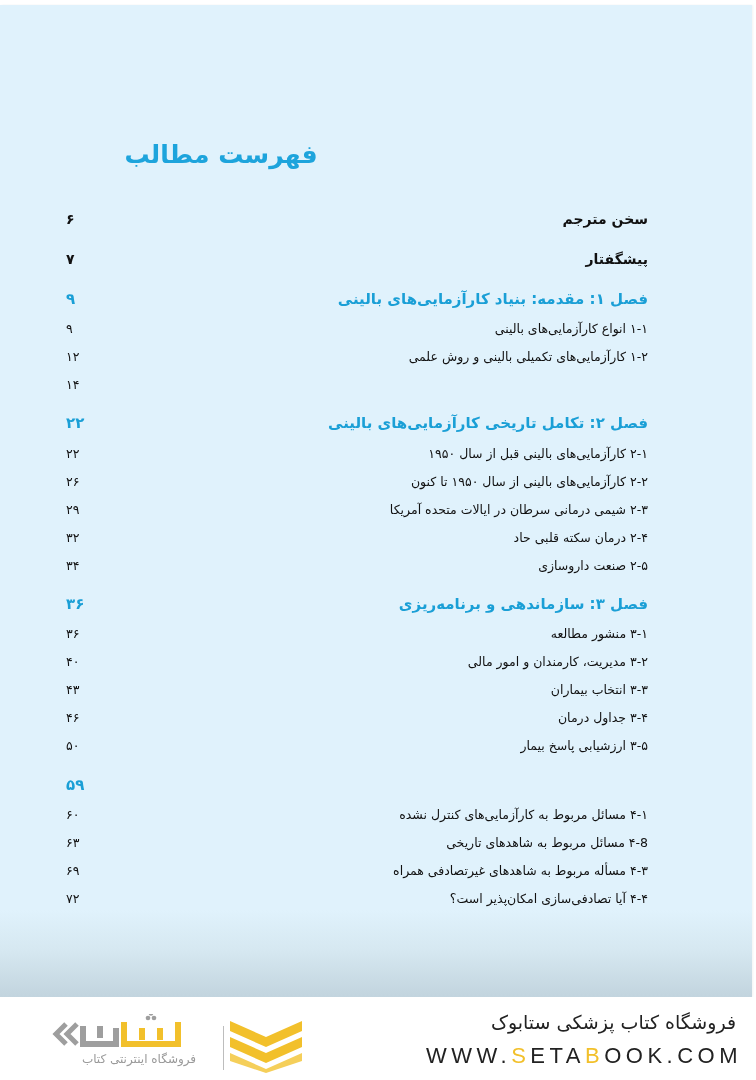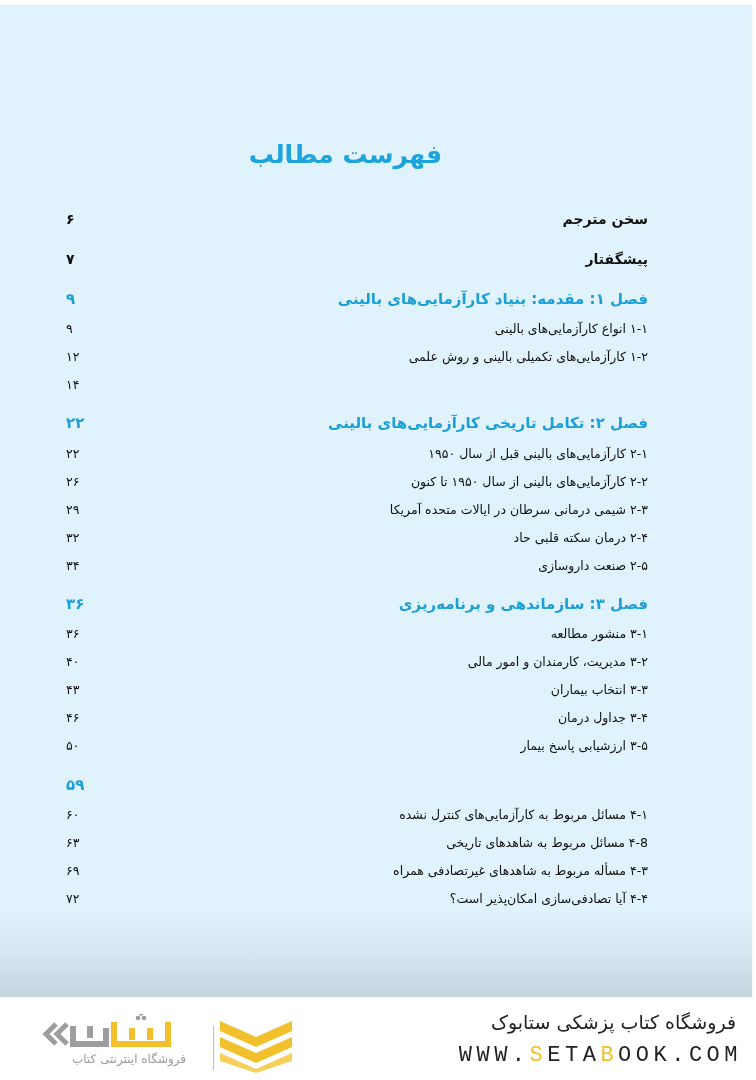--- a/index.html
+++ b/index.html
@@ -10,21 +10,21 @@
     }
     .page {
       position: absolute; left: 0; top: 5px;
       width: 752px; height: 992px;
       background: linear-gradient(to bottom, #e0f2fc 0px, #e0f2fc 905px, #d6e8f1 945px, #c2d4de 992px);
       box-shadow: 1px 0 2px rgba(0,0,0,0.05);
     }
     .toc-title {
       position: absolute; left: 0; width: 100%;
       top: 135px; padding-right: 310px;
-      text-align: right; direction: rtl;
+      text-align: center; direction: rtl;
       font-size: 25px; font-weight: bold; color: #1da4dc;
       font-family: "DejaVu Sans", sans-serif;
     }
     .toc-row {
       position: absolute; left: 0; width: 756px; height: 22px;
       direction: rtl;
     }
     .toc-row .lbl {
       position: absolute; right: 108px; top: 0;
       white-space: nowrap; direction: rtl;
@@ -40,39 +40,39 @@
       font-size: 14px; font-weight: bold; color: #111;
     }
     .toc-row.chapter .lbl, .toc-row.chapter .pg {
       font-size: 15px; font-weight: bold; color: #1a9fd6;
     }
     .footer {
       position: absolute; left: 0; top: 997px; width: 756px; height: 83px;
       background: #ffffff;
     }
     .logo {
-      position: absolute; left: 40px; top: 17px; width: 260px; height: 60px;
+      position: absolute; left: 50px; top: 17px; width: 260px; height: 60px;
     }
     .logo-divider {
       position: absolute; left: 173px; top: 12px; width: 1px; height: 44px;
       background: #bdbdbd;
     }
     .logo-sub {
       position: absolute; left: 14px; top: 38px; width: 150px;
       text-align: center; direction: rtl;
       font-size: 12px; color: #9a9a9a;
     }
     .store-name {
       position: absolute; right: 20px; top: 14px;
       direction: rtl; font-size: 19px; color: #222;
     }
     .store-url {
       position: absolute; right: 14px; top: 46px;
       font-size: 22px; letter-spacing: 4.5px; color: #222;
-      font-family: Liberation Mono, monospace;
+      font-family: Liberation Sans, sans-serif;
       text-align: right;
     }
     .store-url .hl { color: #f2c02b; }
   </style>
 </head>
 <body>
 
 <div class="page">
   <div class="toc-title">فهرست مطالب</div>
 

